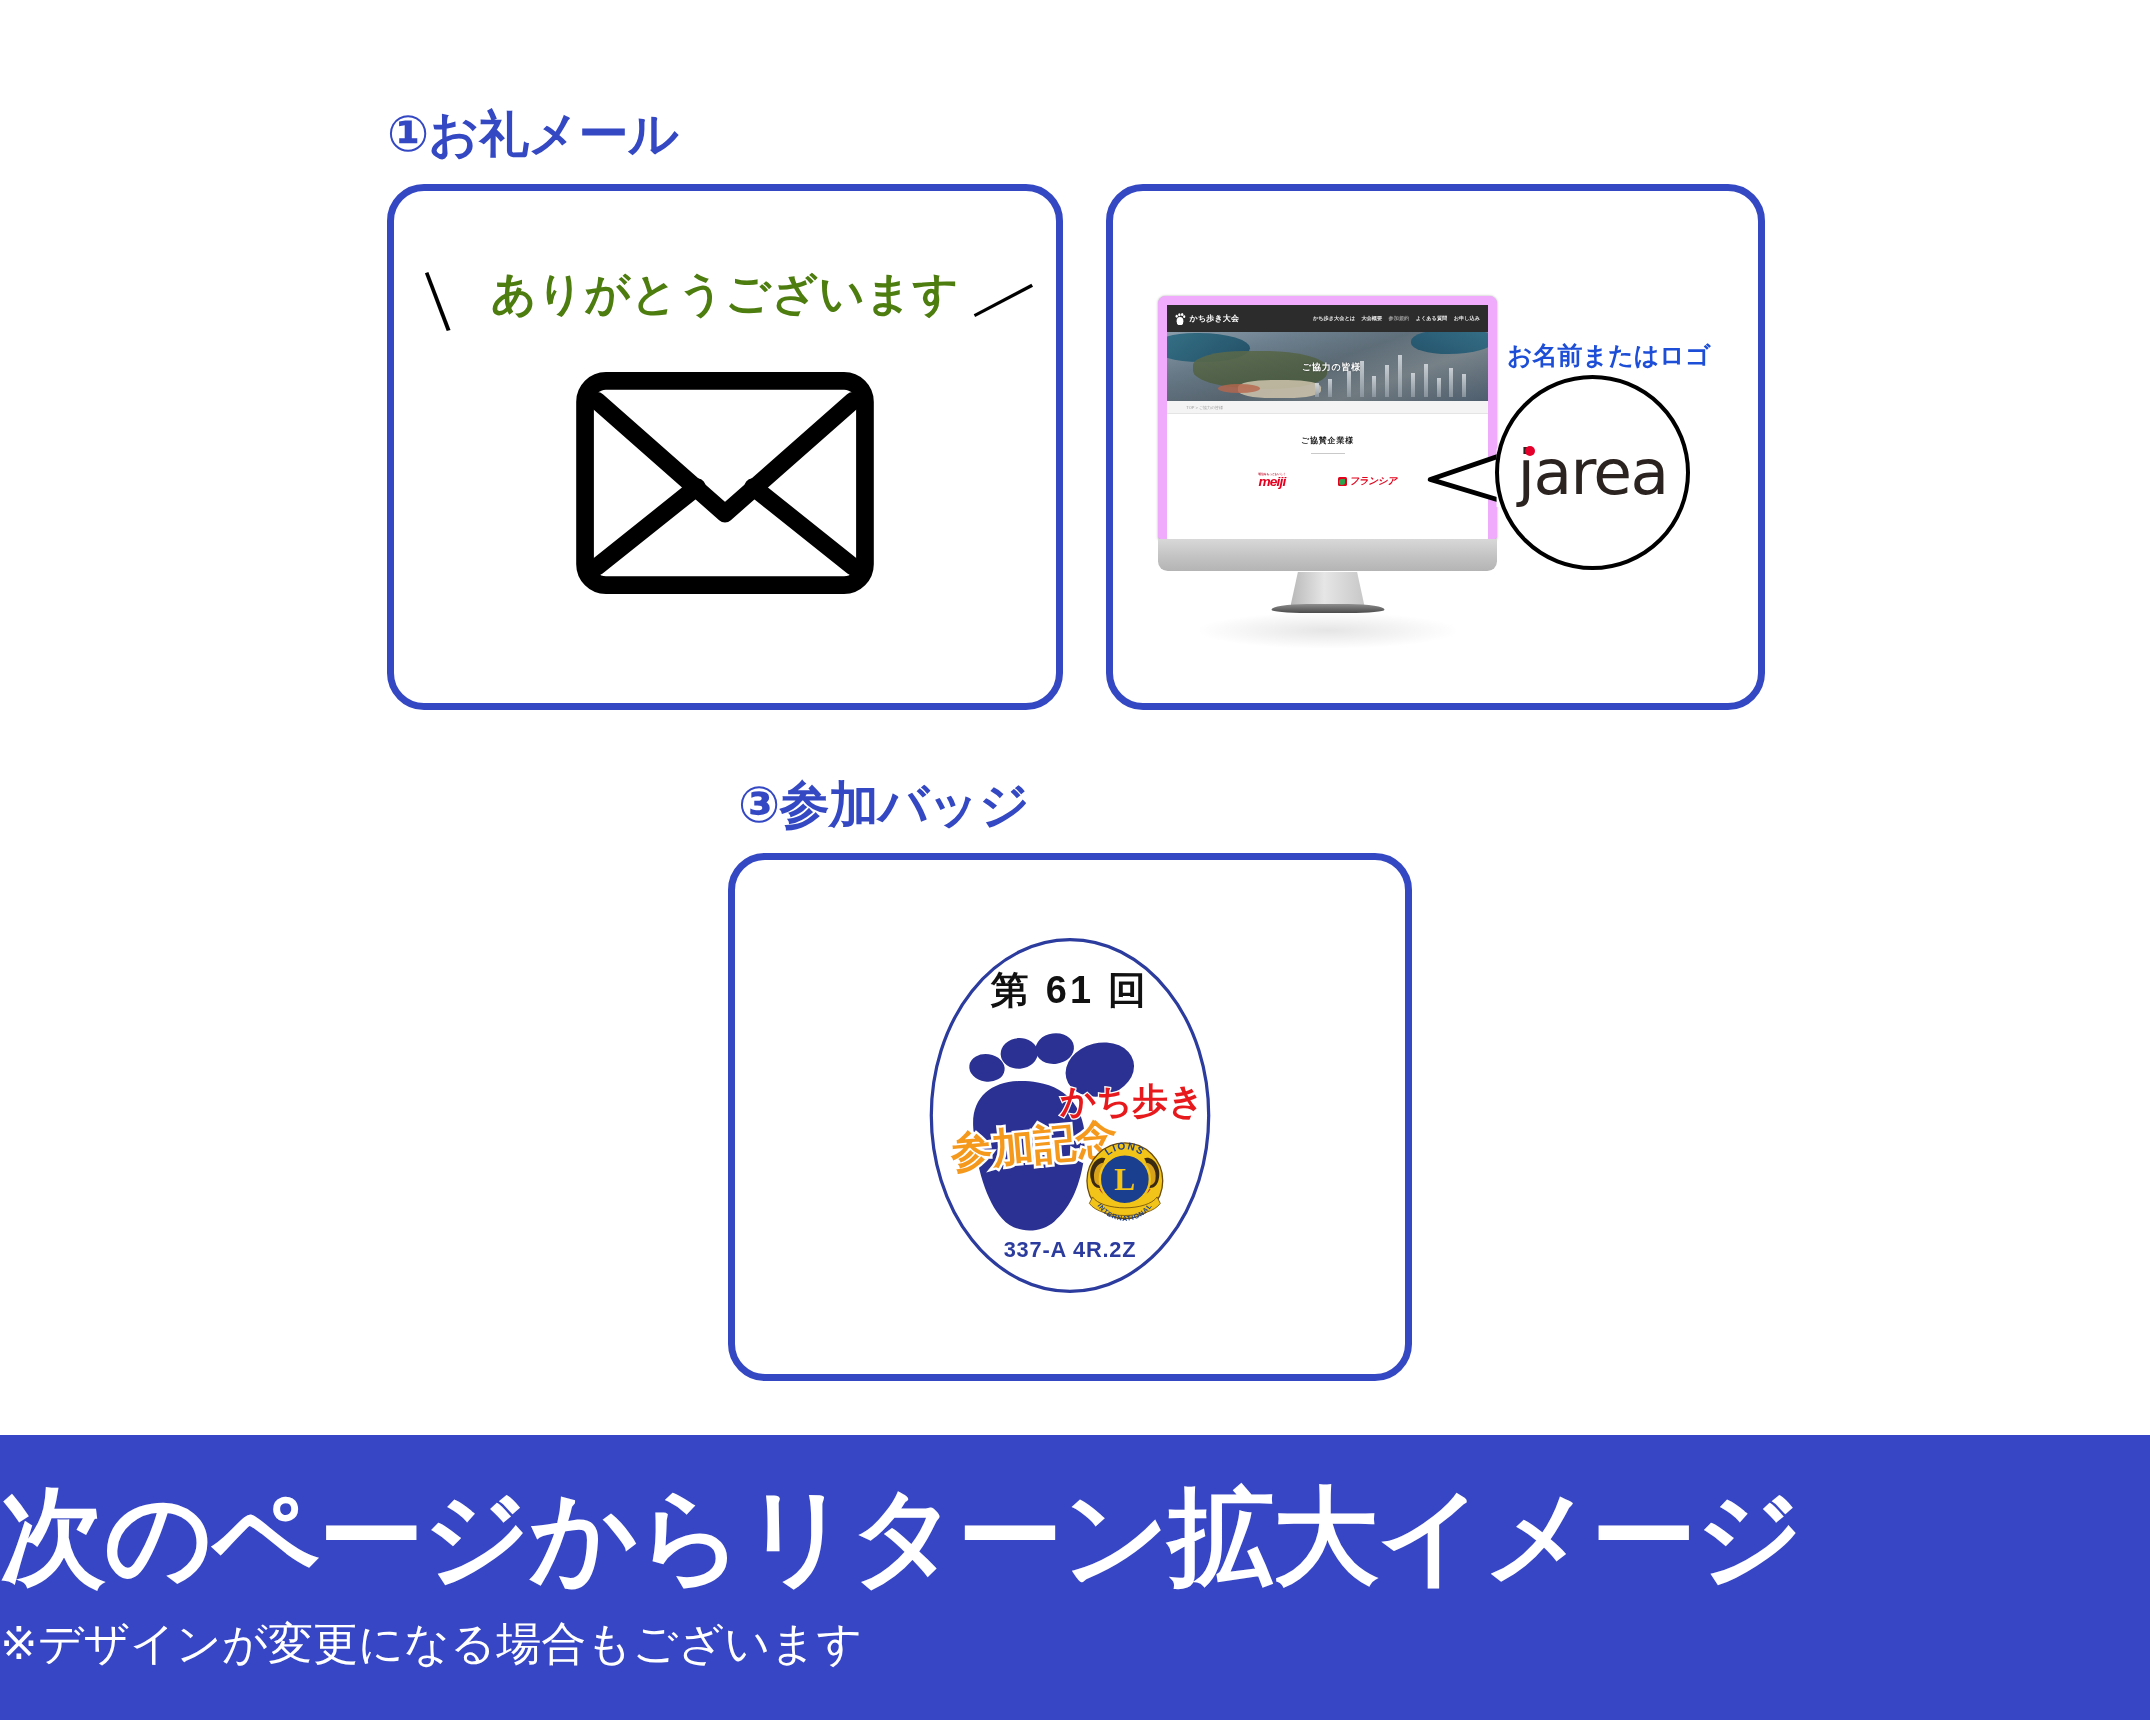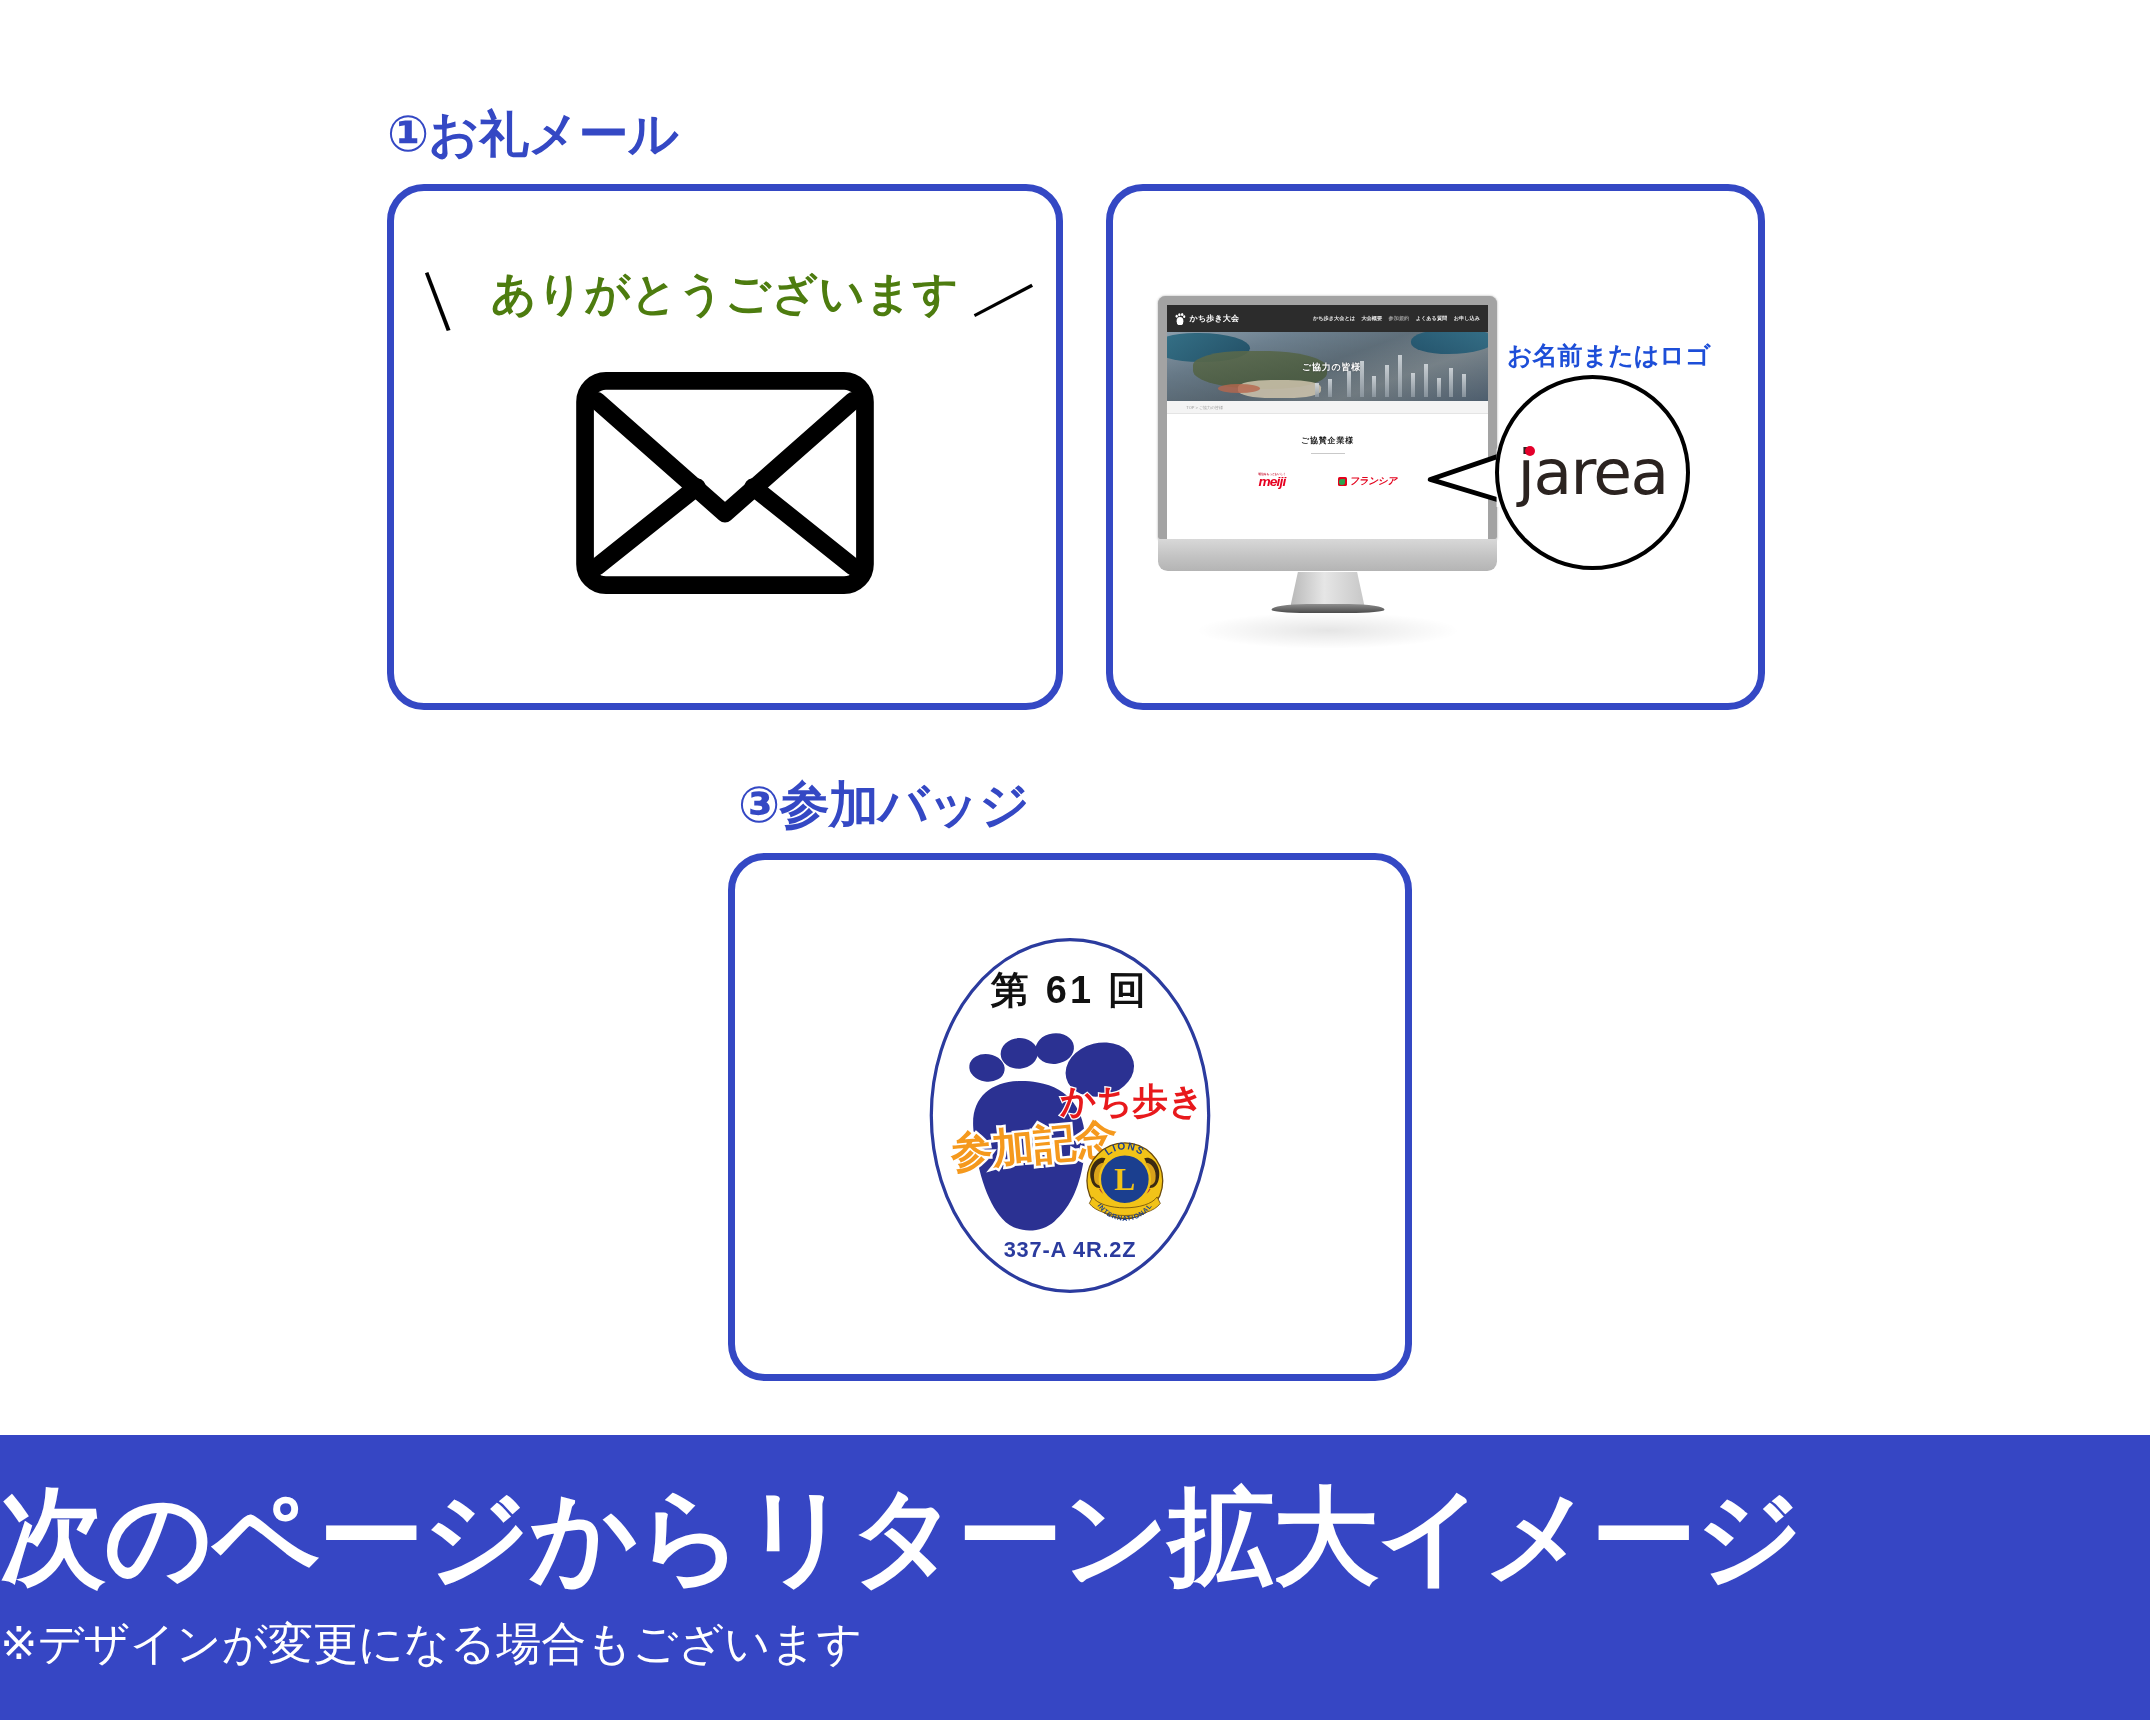--- a/index.html
+++ b/index.html
@@ -55,21 +55,21 @@
   .envelope-wrap {
     position: absolute; left: 50%; top: 181px; transform: translateX(-50%);
   }
 
   
   .monitor {
     position: absolute; left: 45px; top: 105px; width: 339px; height: 322px;
   }
   .mon-bezel {
     position: absolute; left: 0; top: 0; width: 339px; height: 243px;
-    background: #a3a3a3; border-radius: 7.3px 7.3px 2.4px 2.4px;
+    background: #f0abfc; border-radius: 7.3px 7.3px 2.4px 2.4px;
     padding: 9px 9px 0 9px;
     box-shadow: 0 0.8px 2.4px rgba(0,0,0,.35);
   }
   .mon-screen {
     width: 100%; height: 235px; background: #fff; overflow: hidden;
     position: relative;
   }
   .mon-chin {
     position: absolute; left: 0; top: 243px; width: 339px; height: 32px;
     background: linear-gradient(180deg,#d8d8d8 0%,#c3c3c3 55%,#b4b4b4 100%);

